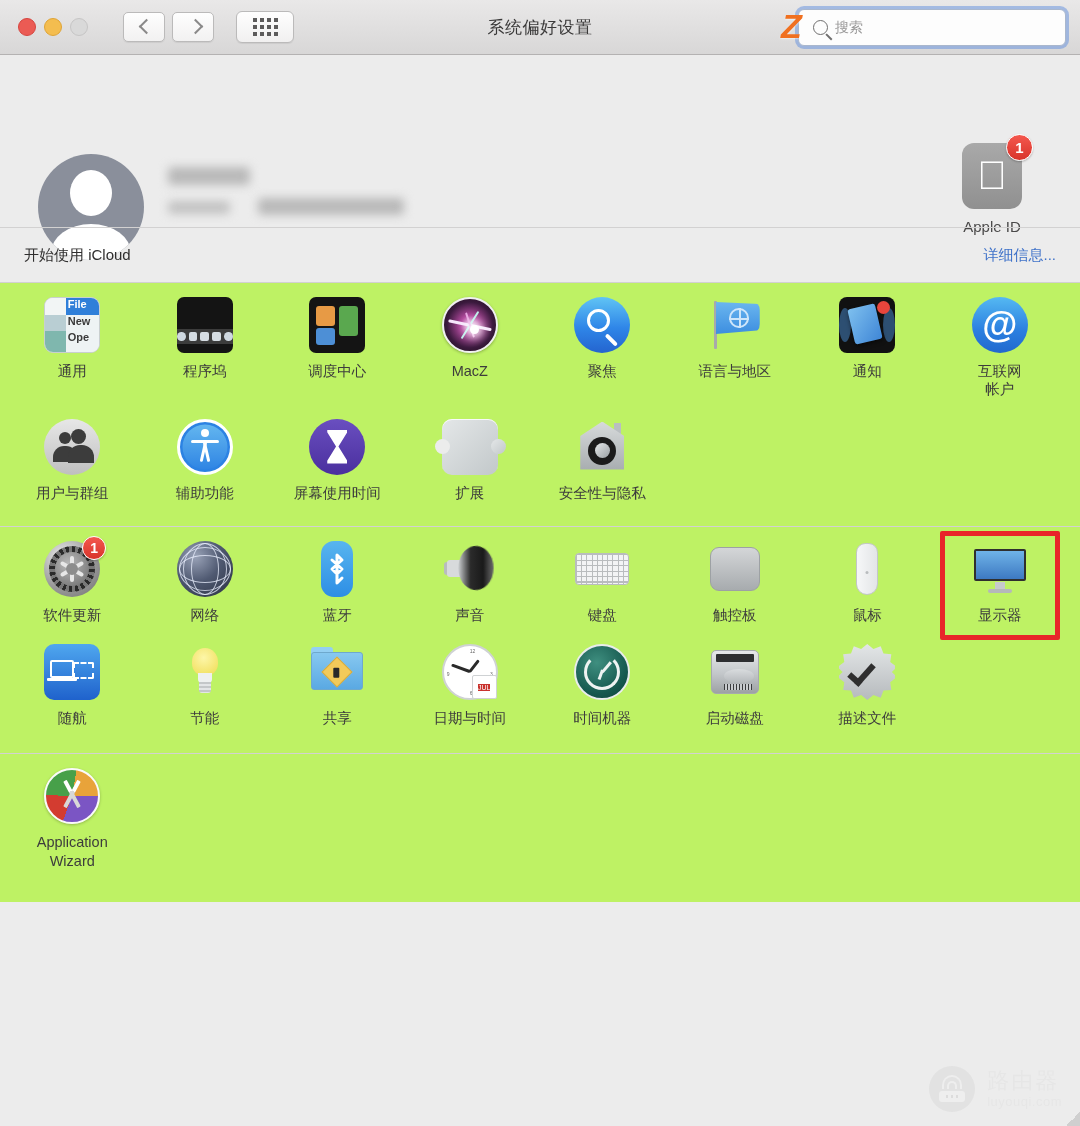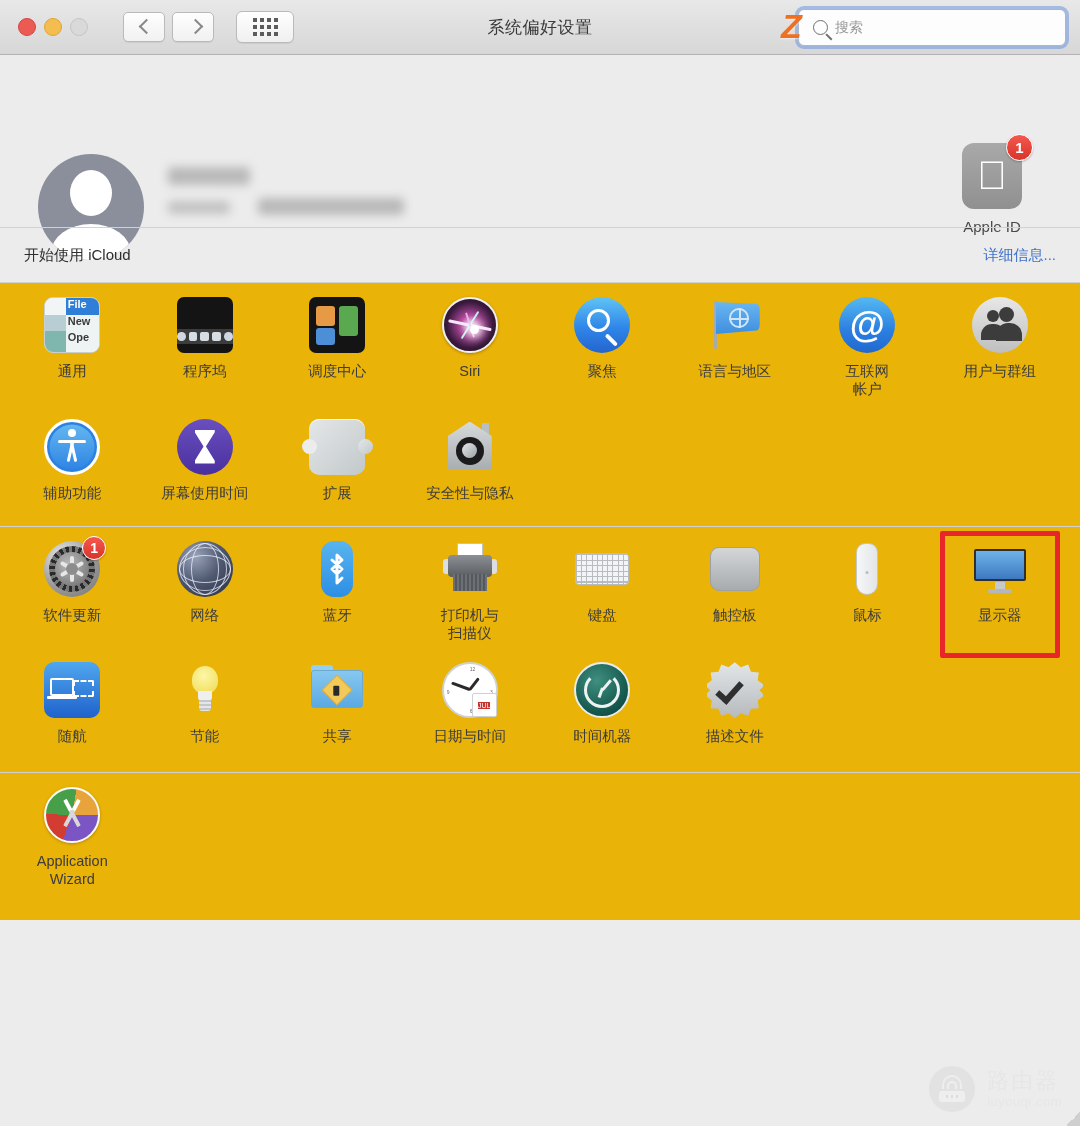--- a/index.html
+++ b/index.html
@@ -144,21 +144,21 @@
   
   .icloudrow {
     position: relative; height: 55px;
     border-top: 1px solid #d2d1d1;
     display: flex; align-items: center; padding: 0 24px;
   }
   .icloud-text { font-size: 15px; color: #2f2e2e; }
   .icloud-link { margin-left: auto; font-size: 15px; color: #3f72c9; }
 
   
-  .group { border-top: 1px solid #d2d1d1; background: #eab308; padding: 0 6px; }
+  .group { border-top: 1px solid #d2d1d1; background: #bef264; padding: 0 6px; }
   .grid { display: flex; flex-wrap: wrap; }
   .cell {
     width: 132.5px; padding-top: 14px; padding-bottom: 6px;
     display: flex; flex-direction: column; align-items: center;
     position: relative;
   }
   .cell .art { width: 56px; height: 56px; position: relative; }
   .cell .lbl {
     margin-top: 9px; font-size: 14.5px; color: #3d3c3c;
     text-align: center; line-height: 1.26; white-space: pre-line;
@@ -670,21 +670,21 @@
 
       <div class="cell">
         <div class="art">
           <div class="ic ic-siri">
               <span class="ray r1"></span>
               <span class="ray r2"></span>
               <span class="ray r3"></span>
               <span class="ray core"></span>
             </div>
         </div>
-        <div class="lbl">Siri</div>
+        <div class="lbl">MacZ</div>
       </div>
 
       <div class="cell">
         <div class="art">
           <div class="ic ic-spot">
               <span class="g"></span>
               <span class="h"></span>
             </div>
         </div>
         <div class="lbl">聚焦</div>
@@ -694,20 +694,31 @@
         <div class="art">
           <div class="ic ic-flag">
               <span class="pole"></span>
               <span class="cloth"></span>
               <span class="globe"></span>
             </div>
         </div>
         <div class="lbl">语言与地区</div>
       </div>
 
+      <div class="cell">
+        <div class="art">
+          <div class="ic ic-notif">
+              <span class="side sl"></span>
+              <span class="side sr"></span>
+              <span class="card"></span>
+              <span class="dot"></span>
+            </div>
+        </div>
+        <div class="lbl">通知</div>
+      </div>
 
       <div class="cell">
         <div class="art">
           <div class="ic ic-at">@</div>
         </div>
         <div class="lbl">互联网
 帐户</div>
       </div>
 
       <div class="cell">
@@ -801,34 +812,31 @@
         <div class="art">
           <div class="ic ic-bt">
             <svg width="22" height="36" viewBox="0 0 22 36" aria-hidden="true">
               <path d="M6 9 L16 18 L11 23 L11 4 L16 9 L6 18 L11 23 L11 32 L16 27" fill="none" stroke="#ffffff" stroke-width="3" stroke-linejoin="round" stroke-linecap="round"></path>
             </svg>
           </div>
         </div>
         <div class="lbl">蓝牙</div>
       </div>
 
-
-      <div class="cell">
-        <div class="art">
-          <div class="ic ic-print">
-              <span class="paper"></span>
-              <span class="sideL"></span>
-              <span class="sideR"></span>
-              <span class="body2"></span>
-              <span class="out"></span>
-            </div>
-        </div>
-        <div class="lbl">打印机与
-扫描仪</div>
-      </div>
+      <div class="cell">
+        <div class="art">
+          <div class="ic ic-snd">
+              <span class="mag2"></span>
+              <span class="neck"></span>
+              <span class="cone"></span>
+            </div>
+        </div>
+        <div class="lbl">声音</div>
+      </div>
+
 
       <div class="cell">
         <div class="art">
             <div class="ic ic-kb"></div>
           </div>
         <div class="lbl">键盘</div>
       </div>
 
       <div class="cell">
         <div class="art">
@@ -910,20 +918,30 @@
         <div class="art">
           <div class="ic ic-tm">
               <span class="ring"></span>
               <span class="hand"></span>
               <span class="hand2"></span>
             </div>
         </div>
         <div class="lbl">时间机器</div>
       </div>
 
+      <div class="cell">
+        <div class="art">
+          <div class="ic ic-hd">
+              <span class="strip"></span>
+              <span class="plat"></span>
+              <span class="bot"></span>
+            </div>
+        </div>
+        <div class="lbl">启动磁盘</div>
+      </div>
 
       <div class="cell">
         <div class="art">
           <div class="ic ic-prof">
               <span class="star"></span>
               <span class="chk"></span>
             </div>
         </div>
         <div class="lbl">描述文件</div>
       </div>

